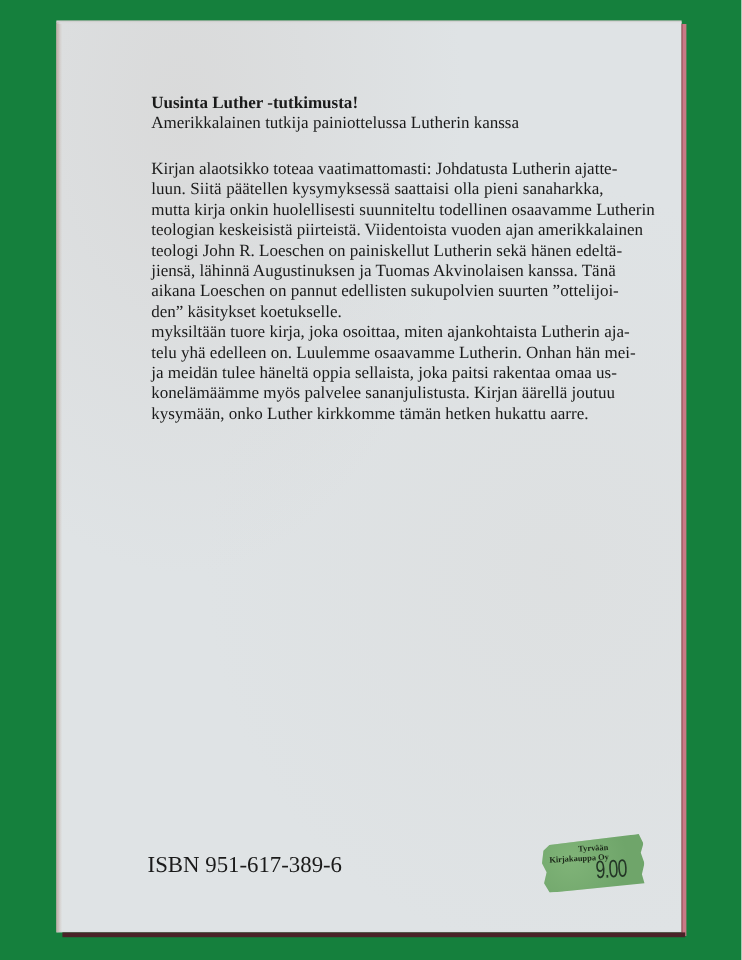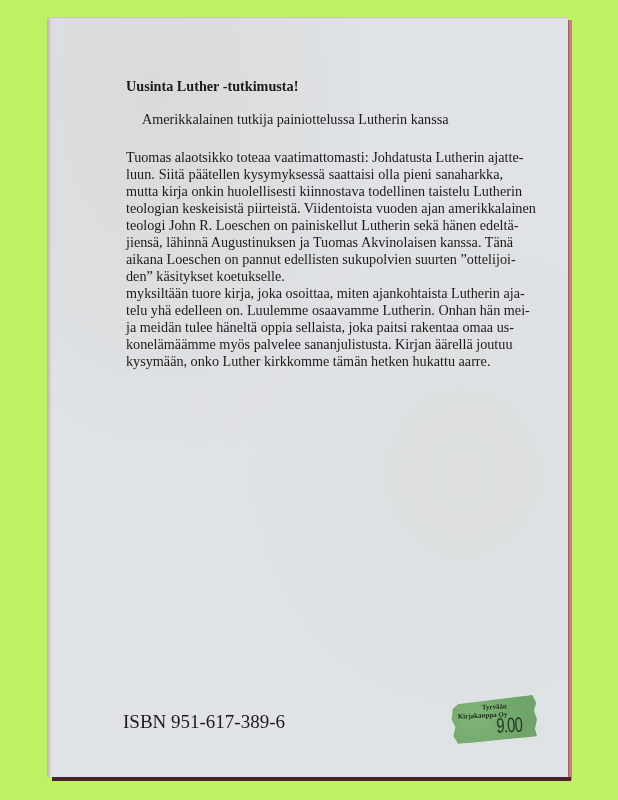--- a/index.html
+++ b/index.html
@@ -7,21 +7,21 @@
       padding: 0;
       background: #ffffff;
       width: 618px;
       height: 800px;
       overflow: hidden;
     }
     .page {
       position: relative;
       width: 618px;
       height: 800px;
-      background: #bef264;
+      background: #15803d;
     }
     .cover {
       position: absolute;
       left: 47px;
       top: 18px;
       width: 521px;
       height: 759px;
       background: #dfe3e5;
       background-image:
         radial-gradient(ellipse at 20% 10%, rgba(200,190,185,0.25) 0%, rgba(0,0,0,0) 40%),
@@ -71,21 +71,21 @@
       font-size: 14.2px;
       line-height: 17px;
     }
     .headline {
       font-weight: bold;
       margin: 0;
       height: 17px;
       white-space: nowrap;
     }
     .subheadline {
-      margin: 16px;
+      margin: 0;
       height: 17px;
       white-space: nowrap;
     }
     .body {
       margin-top: 21px;
     }
     .body-line {
       display: block;
       height: 17px;
       white-space: nowrap;
@@ -161,23 +161,23 @@
   <div class="cover"></div>
   <div class="cover-left-wear"></div>
   <div class="cover-right-edge"></div>
   <div class="cover-bottom-edge"></div>
 
   <div class="text-block">
     <p class="headline">Uusinta Luther -tutkimusta!</p>
     <p class="subheadline">Amerikkalainen tutkija painiottelussa Lutherin kanssa</p>
 
     <div class="body">
-      <span class="body-line">Tuomas alaotsikko toteaa vaatimattomasti: Johdatusta Lutherin ajatte-</span>
+      <span class="body-line">Kirjan alaotsikko toteaa vaatimattomasti: Johdatusta Lutherin ajatte-</span>
       <span class="body-line">luun. Siitä päätellen kysymyksessä saattaisi olla pieni sanaharkka,</span>
-      <span class="body-line">mutta kirja onkin huolellisesti kiinnostava todellinen taistelu Lutherin</span>
+      <span class="body-line">mutta kirja onkin huolellisesti suunniteltu todellinen osaavamme Lutherin</span>
       <span class="body-line">teologian keskeisistä piirteistä. Viidentoista vuoden ajan amerikkalainen</span>
       <span class="body-line">teologi John R. Loeschen on painiskellut Lutherin sekä hänen edeltä-</span>
       <span class="body-line">jiensä, lähinnä Augustinuksen ja Tuomas Akvinolaisen kanssa. Tänä</span>
       <span class="body-line">aikana Loeschen on pannut edellisten sukupolvien suurten ”ottelijoi-</span>
       <span class="body-line last">den” käsitykset koetukselle.</span>
       <span class="body-line">myksiltään tuore kirja, joka osoittaa, miten ajankohtaista Lutherin aja-</span>
       <span class="body-line">telu yhä edelleen on. Luulemme osaavamme Lutherin. Onhan hän mei-</span>
       <span class="body-line">ja meidän tulee häneltä oppia sellaista, joka paitsi rakentaa omaa us-</span>
       <span class="body-line">konelämäämme myös palvelee sananjulistusta. Kirjan äärellä joutuu</span>
       <span class="body-line last">kysymään, onko Luther kirkkomme tämän hetken hukattu aarre.</span>

